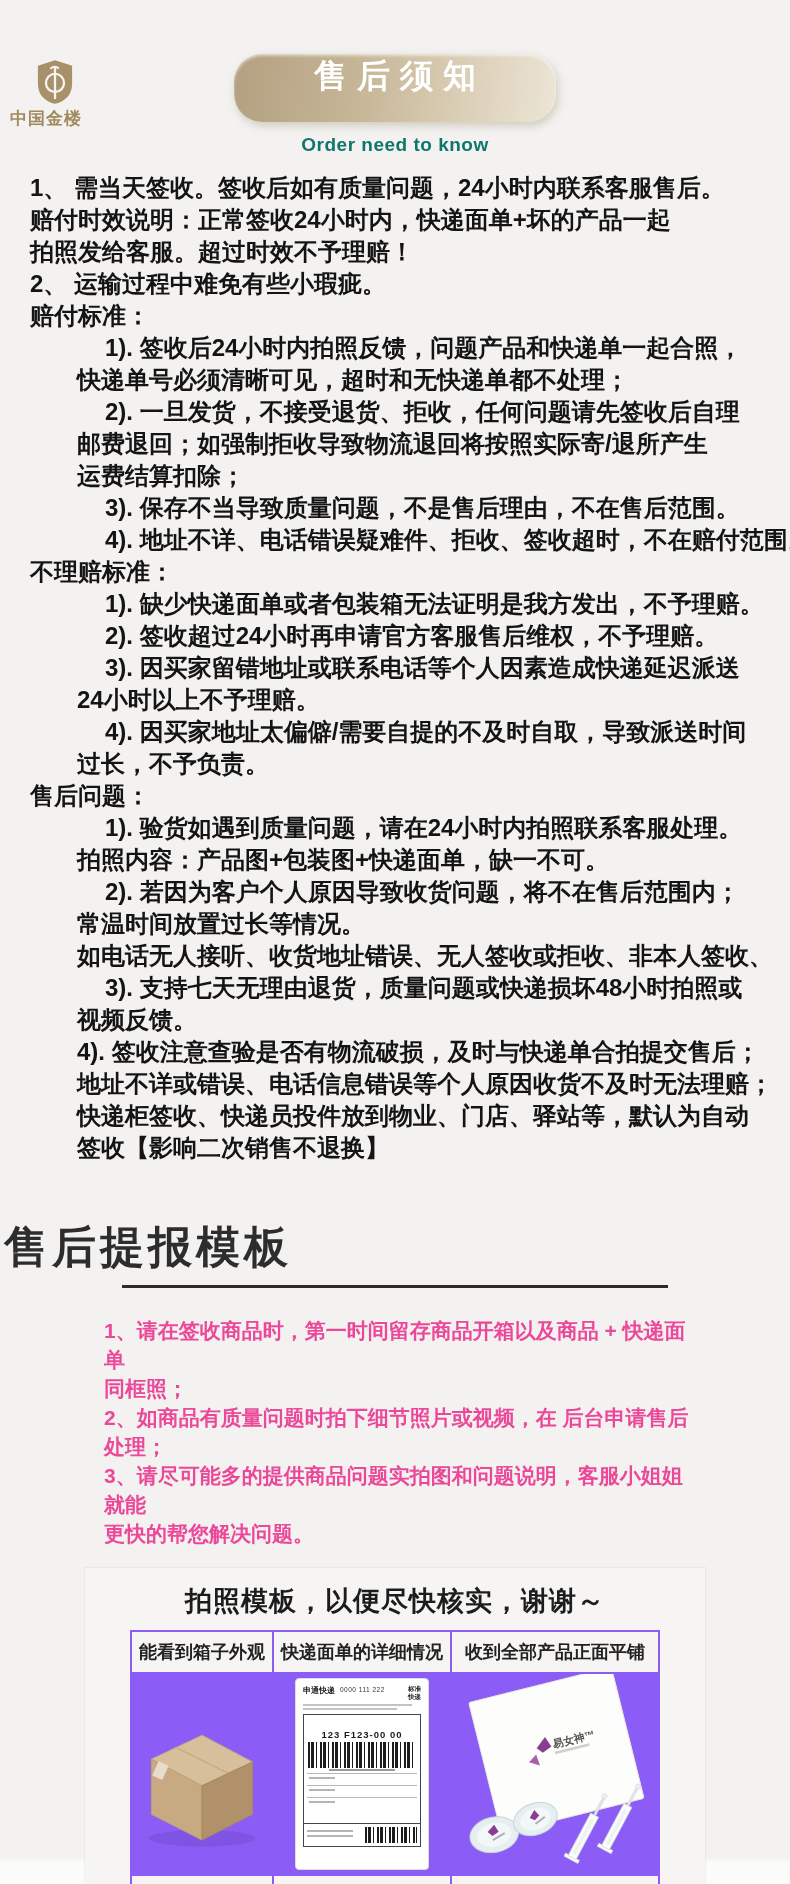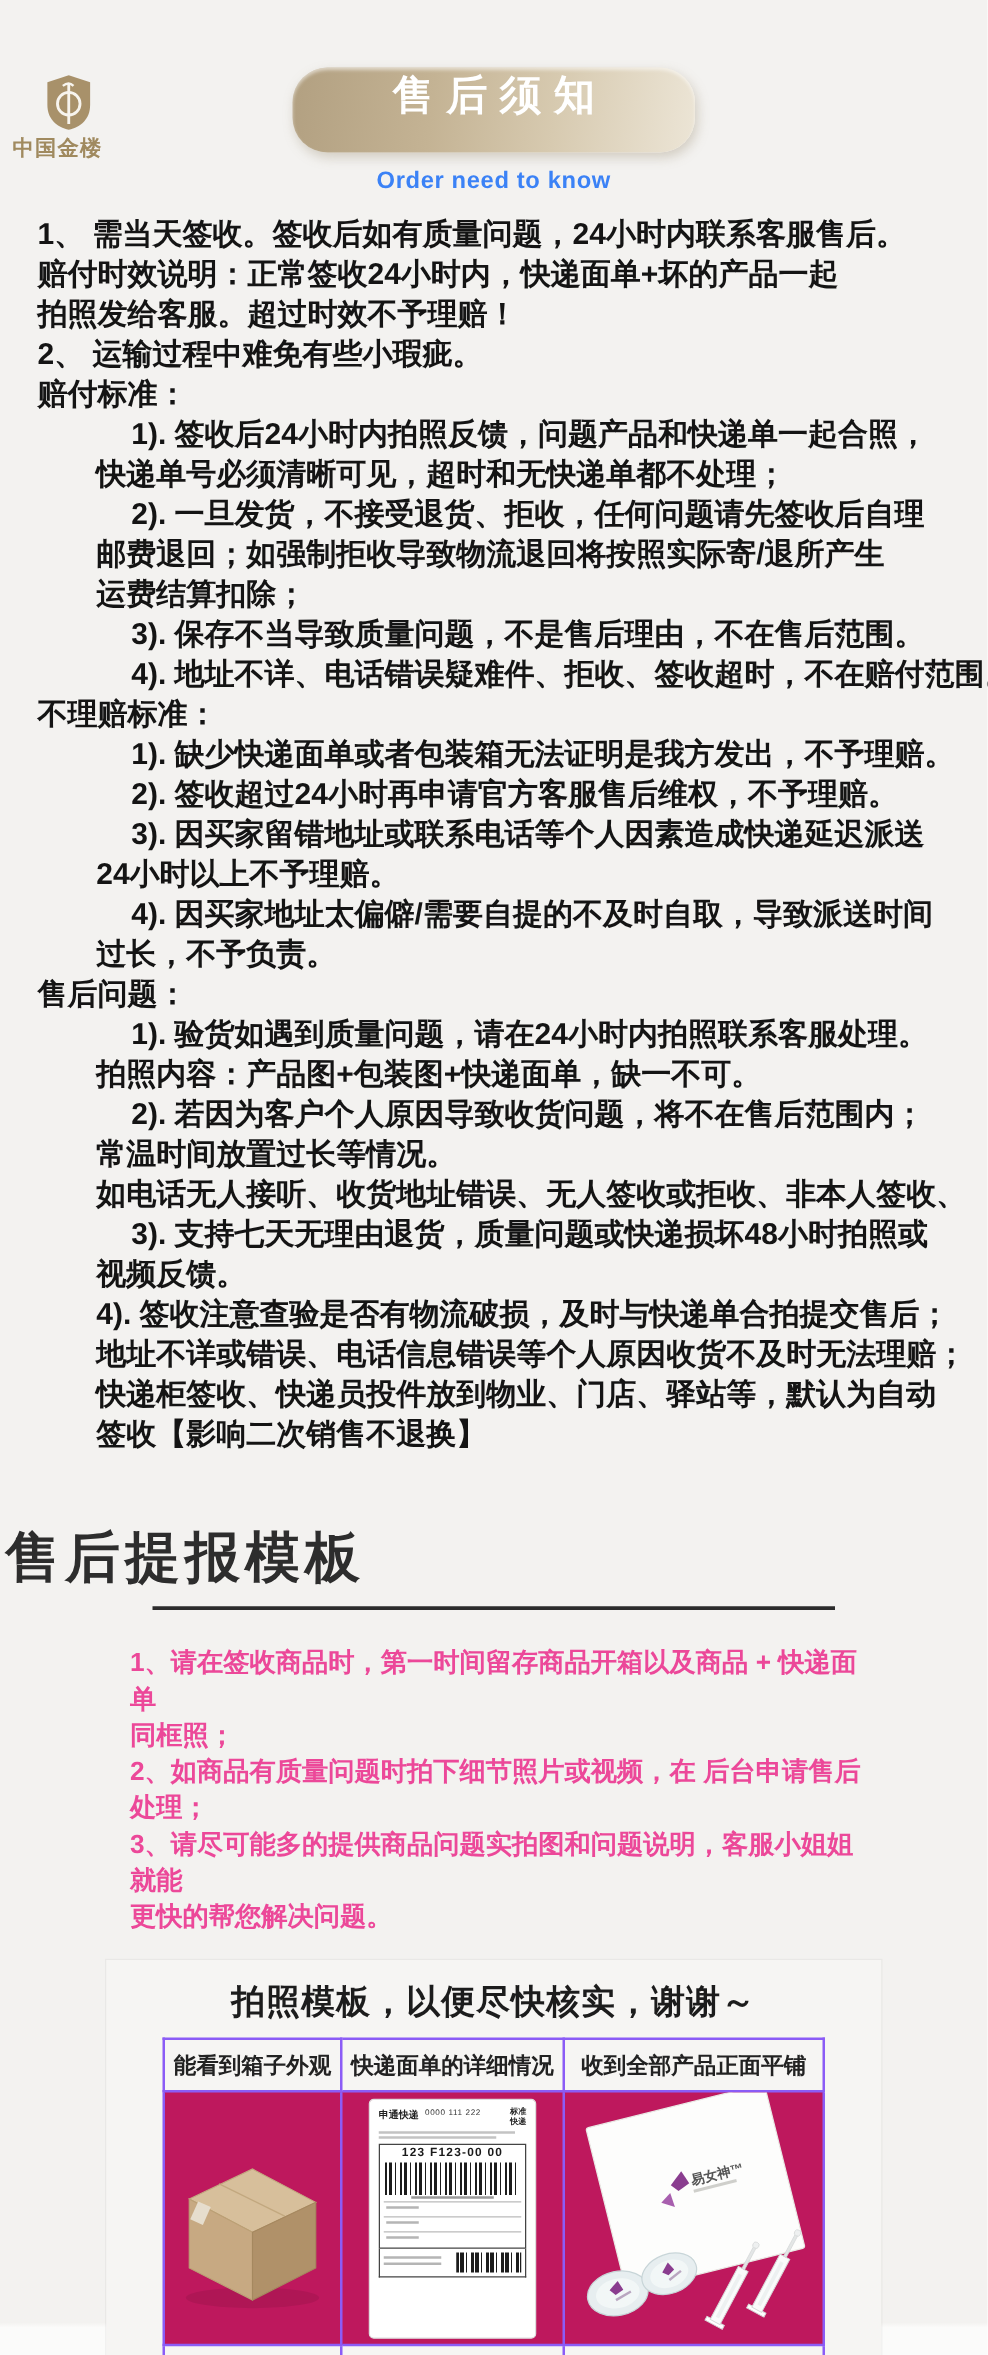--- a/index.html
+++ b/index.html
@@ -17,55 +17,55 @@
   .logo-text{font-size:17px;font-weight:600;color:#a08a5f;letter-spacing:1px;margin-top:2px;text-align:left;}
 
   
   .banner{
     width:322px;height:68px;margin:54px auto 0;border-radius:28px;
     background:linear-gradient(97deg,#b2a081 0%,#c4b394 35%,#d7cab0 65%,#ece5d6 100%);
     box-shadow:2px 4px 9px rgba(150,135,105,.35), inset 0 2px 3px rgba(255,255,255,.55);
     display:flex;align-items:flex-start;justify-content:center;
   }
   .banner-label{color:#fff;font-size:33px;font-weight:800;letter-spacing:10px;text-indent:10px;}
-  .subtitle{margin-top:12px;text-align:center;font-size:19px;font-weight:600;color:#3b82f6;letter-spacing:.5px;}
+  .subtitle{margin-top:12px;text-align:center;font-size:19px;font-weight:600;color:#0f766e;letter-spacing:.5px;}
 
   
   .notice{margin:16px 18px 0 30px;font-size:24px;line-height:32px;font-weight:700;color:#141414;}
   .notice .line{white-space:nowrap;}
   .ind0{padding-left:0;}
   .ind1{padding-left:47px;}
   .ind2{padding-left:75px;}
 
   
   .report-title{margin:56px 0 0;text-align:left;font-size:44px;font-weight:700;color:#2d2d2d;letter-spacing:4px;text-indent:4px;line-height:53px;}
   .rule{width:546px;height:3px;background:#2c2c2c;margin:12px auto 0;}
   .report-list{margin:28px 90px 0 104px;font-size:21px;line-height:29px;font-weight:700;color:#ec4899;}
 
   
   .panel{width:620px;margin:20px auto 0;background:#f6f5f3;box-shadow:0 0 0 1px rgba(0,0,0,.04);padding:16px 0;}
   .panel-title{text-align:center;font-size:27px;font-weight:800;color:#1c1c1c;letter-spacing:1px;line-height:34px;}
   table.photo-table{border-collapse:collapse;margin:12px auto 0;table-layout:fixed;}
   .photo-table td{border:2px solid #8b5cf6;text-align:center;vertical-align:middle;padding:0;}
   .hdr-row td{height:40px;font-size:18px;font-weight:700;color:#222;}
-  .img-row td{height:200px;background:#be185d;}
+  .img-row td{height:200px;background:#8b5cf6;}
   .cap-row td{height:42px;font-size:17px;font-weight:700;color:#2a2a2a;}
 
   
   .label-card{width:134px;height:192px;margin:4px auto;background:#fff;border:1px solid #ddd;border-radius:4px;
     box-sizing:border-box;padding:6px 7px;text-align:left;position:relative;}
   .lc-top{display:flex;align-items:flex-start;}
   .lc-courier{font-size:8px;font-weight:800;color:#222;}
   .lc-num{font-size:6.5px;color:#333;margin-left:5px;margin-top:1px;letter-spacing:.5px;}
   .lc-tags{margin-left:auto;font-size:6.5px;font-weight:700;color:#222;text-align:right;line-height:8px;}
   .lc-addr{margin-top:3px;}
   .lc-addr i{display:block;height:2px;background:#c3c3c3;margin:2px 0;}
   .lc-addr i:nth-child(1){width:92%;}
   .lc-addr i:nth-child(2){width:80%;}
-  .lc-codebox{border:1px solid #444;margin-top:4px;padding:1px 3px;}
+  .lc-codebox{border:1px solid #444;margin-top:4px;padding:14px 3px;}
   .lc-code{text-align:center;font-size:9.5px;font-weight:700;letter-spacing:1px;color:#1a1a1a;}
   .lc-barcode{height:26px;margin:2px 1px 1px;
     background:repeating-linear-gradient(90deg,#1c1c1c 0 2px,#fff 2px 3px,#1c1c1c 3px 6px,#fff 6px 8px,#1c1c1c 8px 9px,#fff 9px 12px);}
   .lc-digits{height:2px;width:60%;margin:1px auto 2px;background:#9a9a9a;}
   .lc-row{border-top:1px solid #bbb;height:11px;position:relative;}
   .lc-row i{position:absolute;left:2px;top:3px;width:26px;height:2px;background:#b5b5b5;}
   .lc-bottom{border:1px solid #444;border-top:none;padding:3px;display:flex;}
   .lc-rows2{flex:1;}
   .lc-rows2 i{display:block;height:2px;background:#b5b5b5;margin:3px 0;width:80%;}
   .lc-barcode.sm{height:16px;width:52px;margin:0;}

